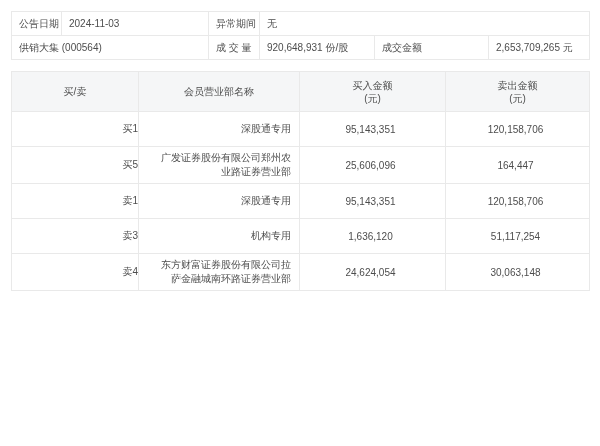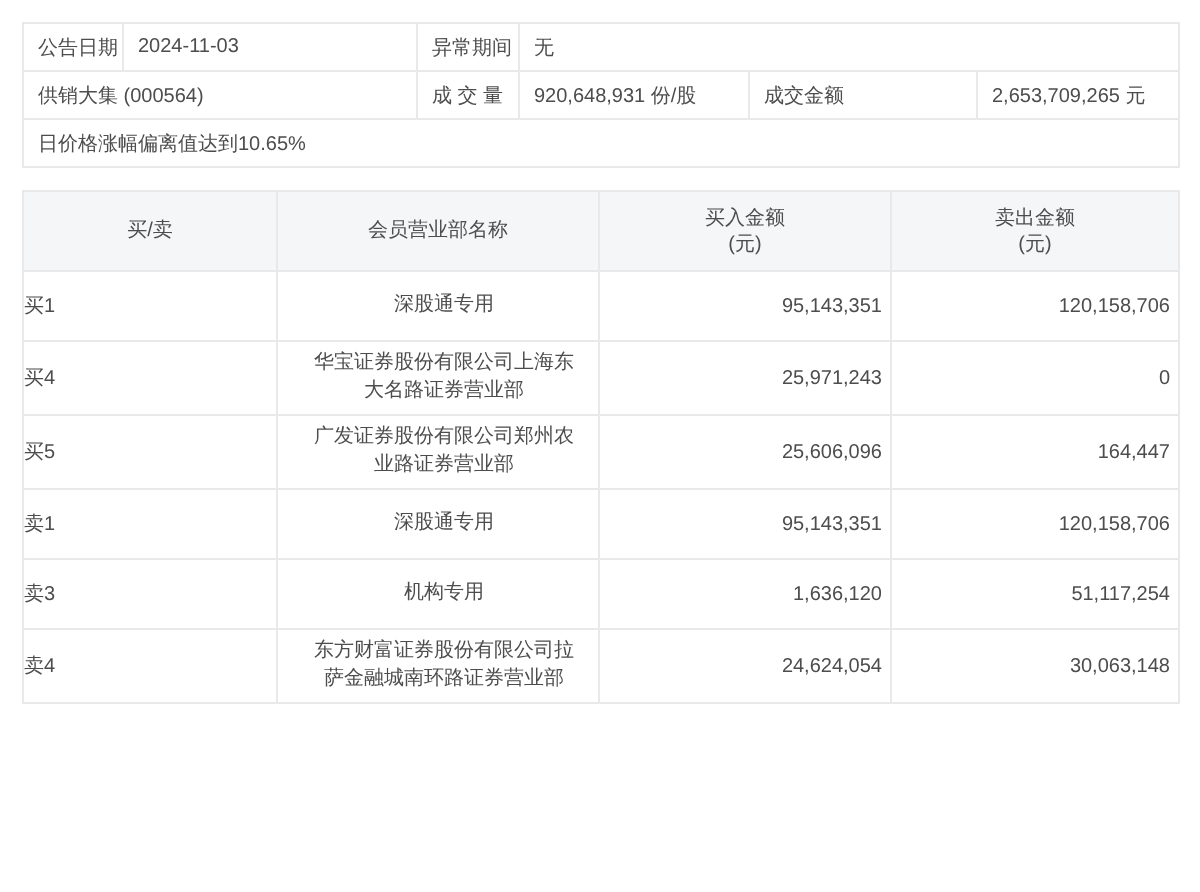--- a/index.html
+++ b/index.html
@@ -37,29 +37,29 @@
   .info-table { margin-bottom: 11px; }
   
   .seats-table th {
     background: #f5f6f7;
     height: 39px;
     text-align: center;
     line-height: 13px;
     padding: 0;
   }
   .seats-table td { height: 26px; }
-  .cell-side { text-align: left; padding: 2px 0; }
+  .cell-side { text-align: right; padding: 2px 0; }
   .cell-branch {
-    text-align: center;
+    text-align: right;
     padding: 4px 8px 4px 14px;
     line-height: 14px;
     word-break: break-all;
   }
   .cell-num {
-    text-align: right;
+    text-align: center;
     padding: 2px 4px 2px 0;
     white-space: nowrap;
   }
 </style>
 </head>
 <body>
 
 <div class="page">
 
   <table class="info-table">
@@ -77,23 +77,20 @@
         <td>2024-11-03</td>
         <td>异常期间</td>
         <td colspan="3">无</td>
       </tr>
       <tr>
         <td colspan="2">供销大集 (000564)</td>
         <td>成 交 量</td>
         <td>920,648,931 份/股</td>
         <td>成交金额</td>
         <td>2,653,709,265 元</td>
-      </tr>
-      <tr>
-        <td colspan="6">日价格涨幅偏离值达到10.65%</td>
       </tr>
     </tbody>
   </table>
 
   <table class="seats-table">
     <colgroup>
       <col style="width:127px">
         <col style="width:161px">
         <col style="width:146px">
         <col style="width:144px">
@@ -115,26 +112,20 @@
     <tbody>
     <tr>
       <td class="cell-side">买1</td>
       <td class="cell-branch">深股通专用</td>
       <td class="cell-num">95,143,351</td>
       <td class="cell-num">120,158,706</td>
     </tr>
 
 
 
-    <tr>
-      <td class="cell-side">买4</td>
-      <td class="cell-branch">华宝证券股份有限公司上海东大名路证券营业部</td>
-      <td class="cell-num">25,971,243</td>
-      <td class="cell-num">0</td>
-    </tr>
 
     <tr>
       <td class="cell-side">买5</td>
       <td class="cell-branch">广发证券股份有限公司郑州农业路证券营业部</td>
       <td class="cell-num">25,606,096</td>
       <td class="cell-num">164,447</td>
     </tr>
 
     <tr>
       <td class="cell-side">卖1</td>

